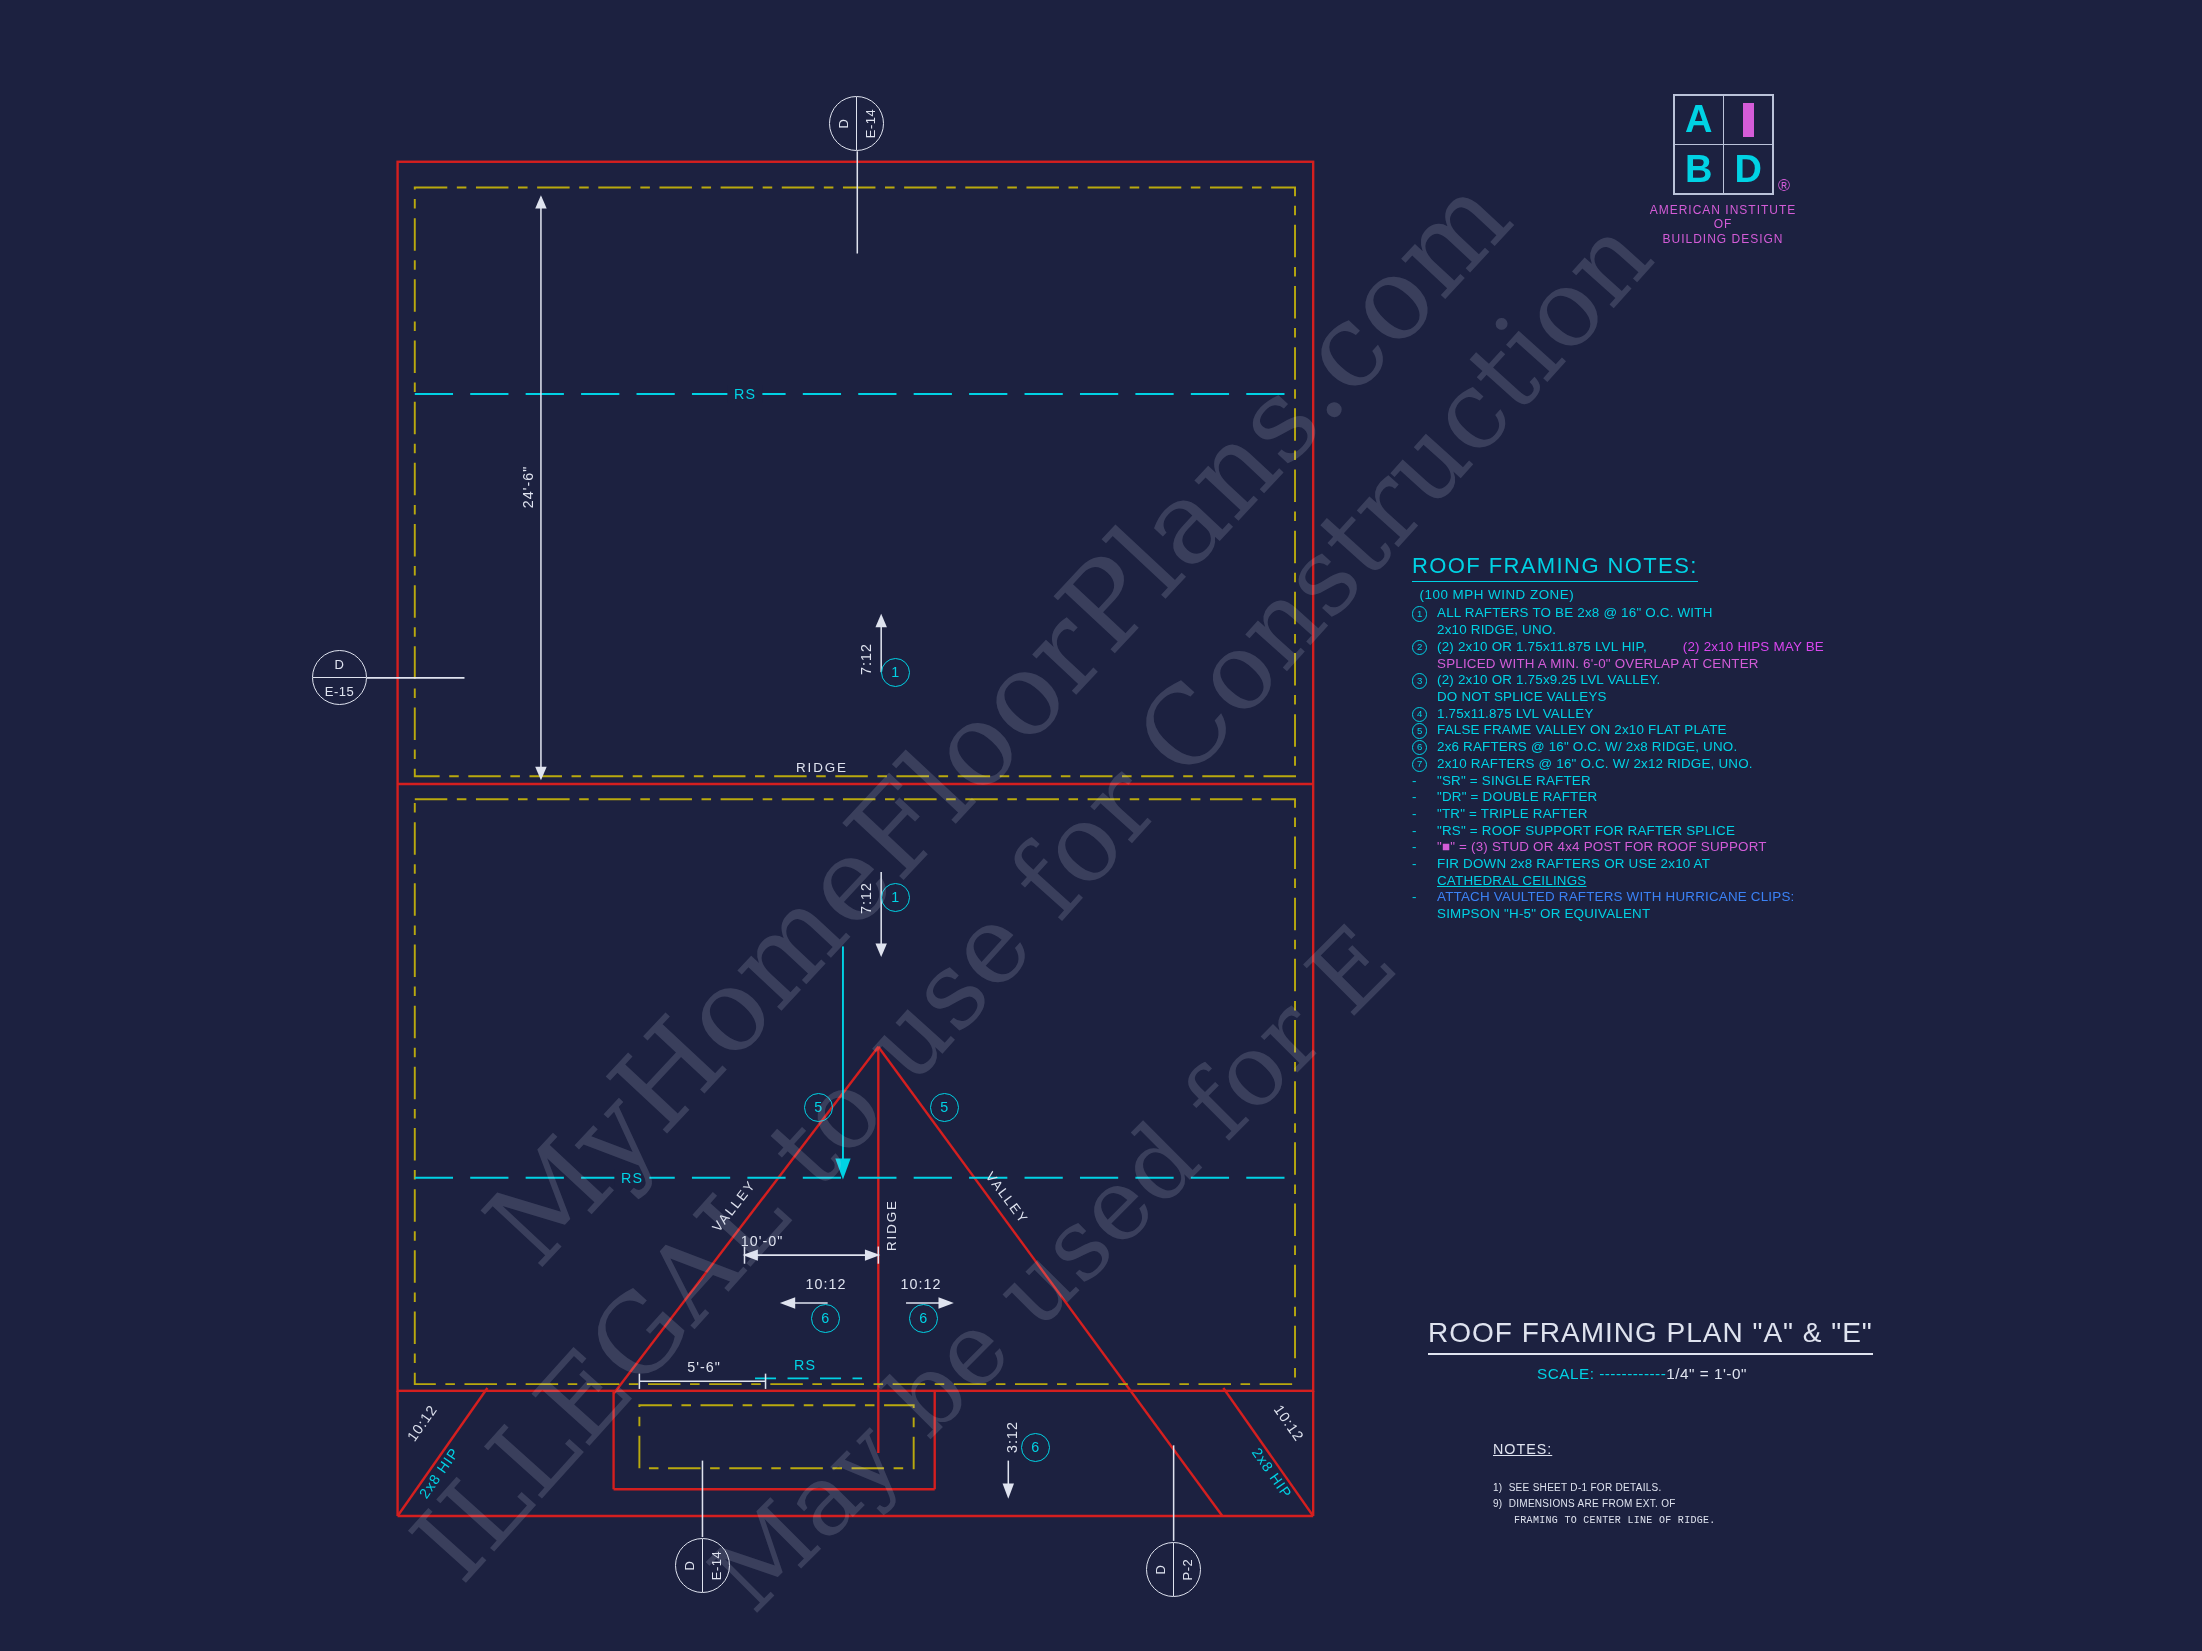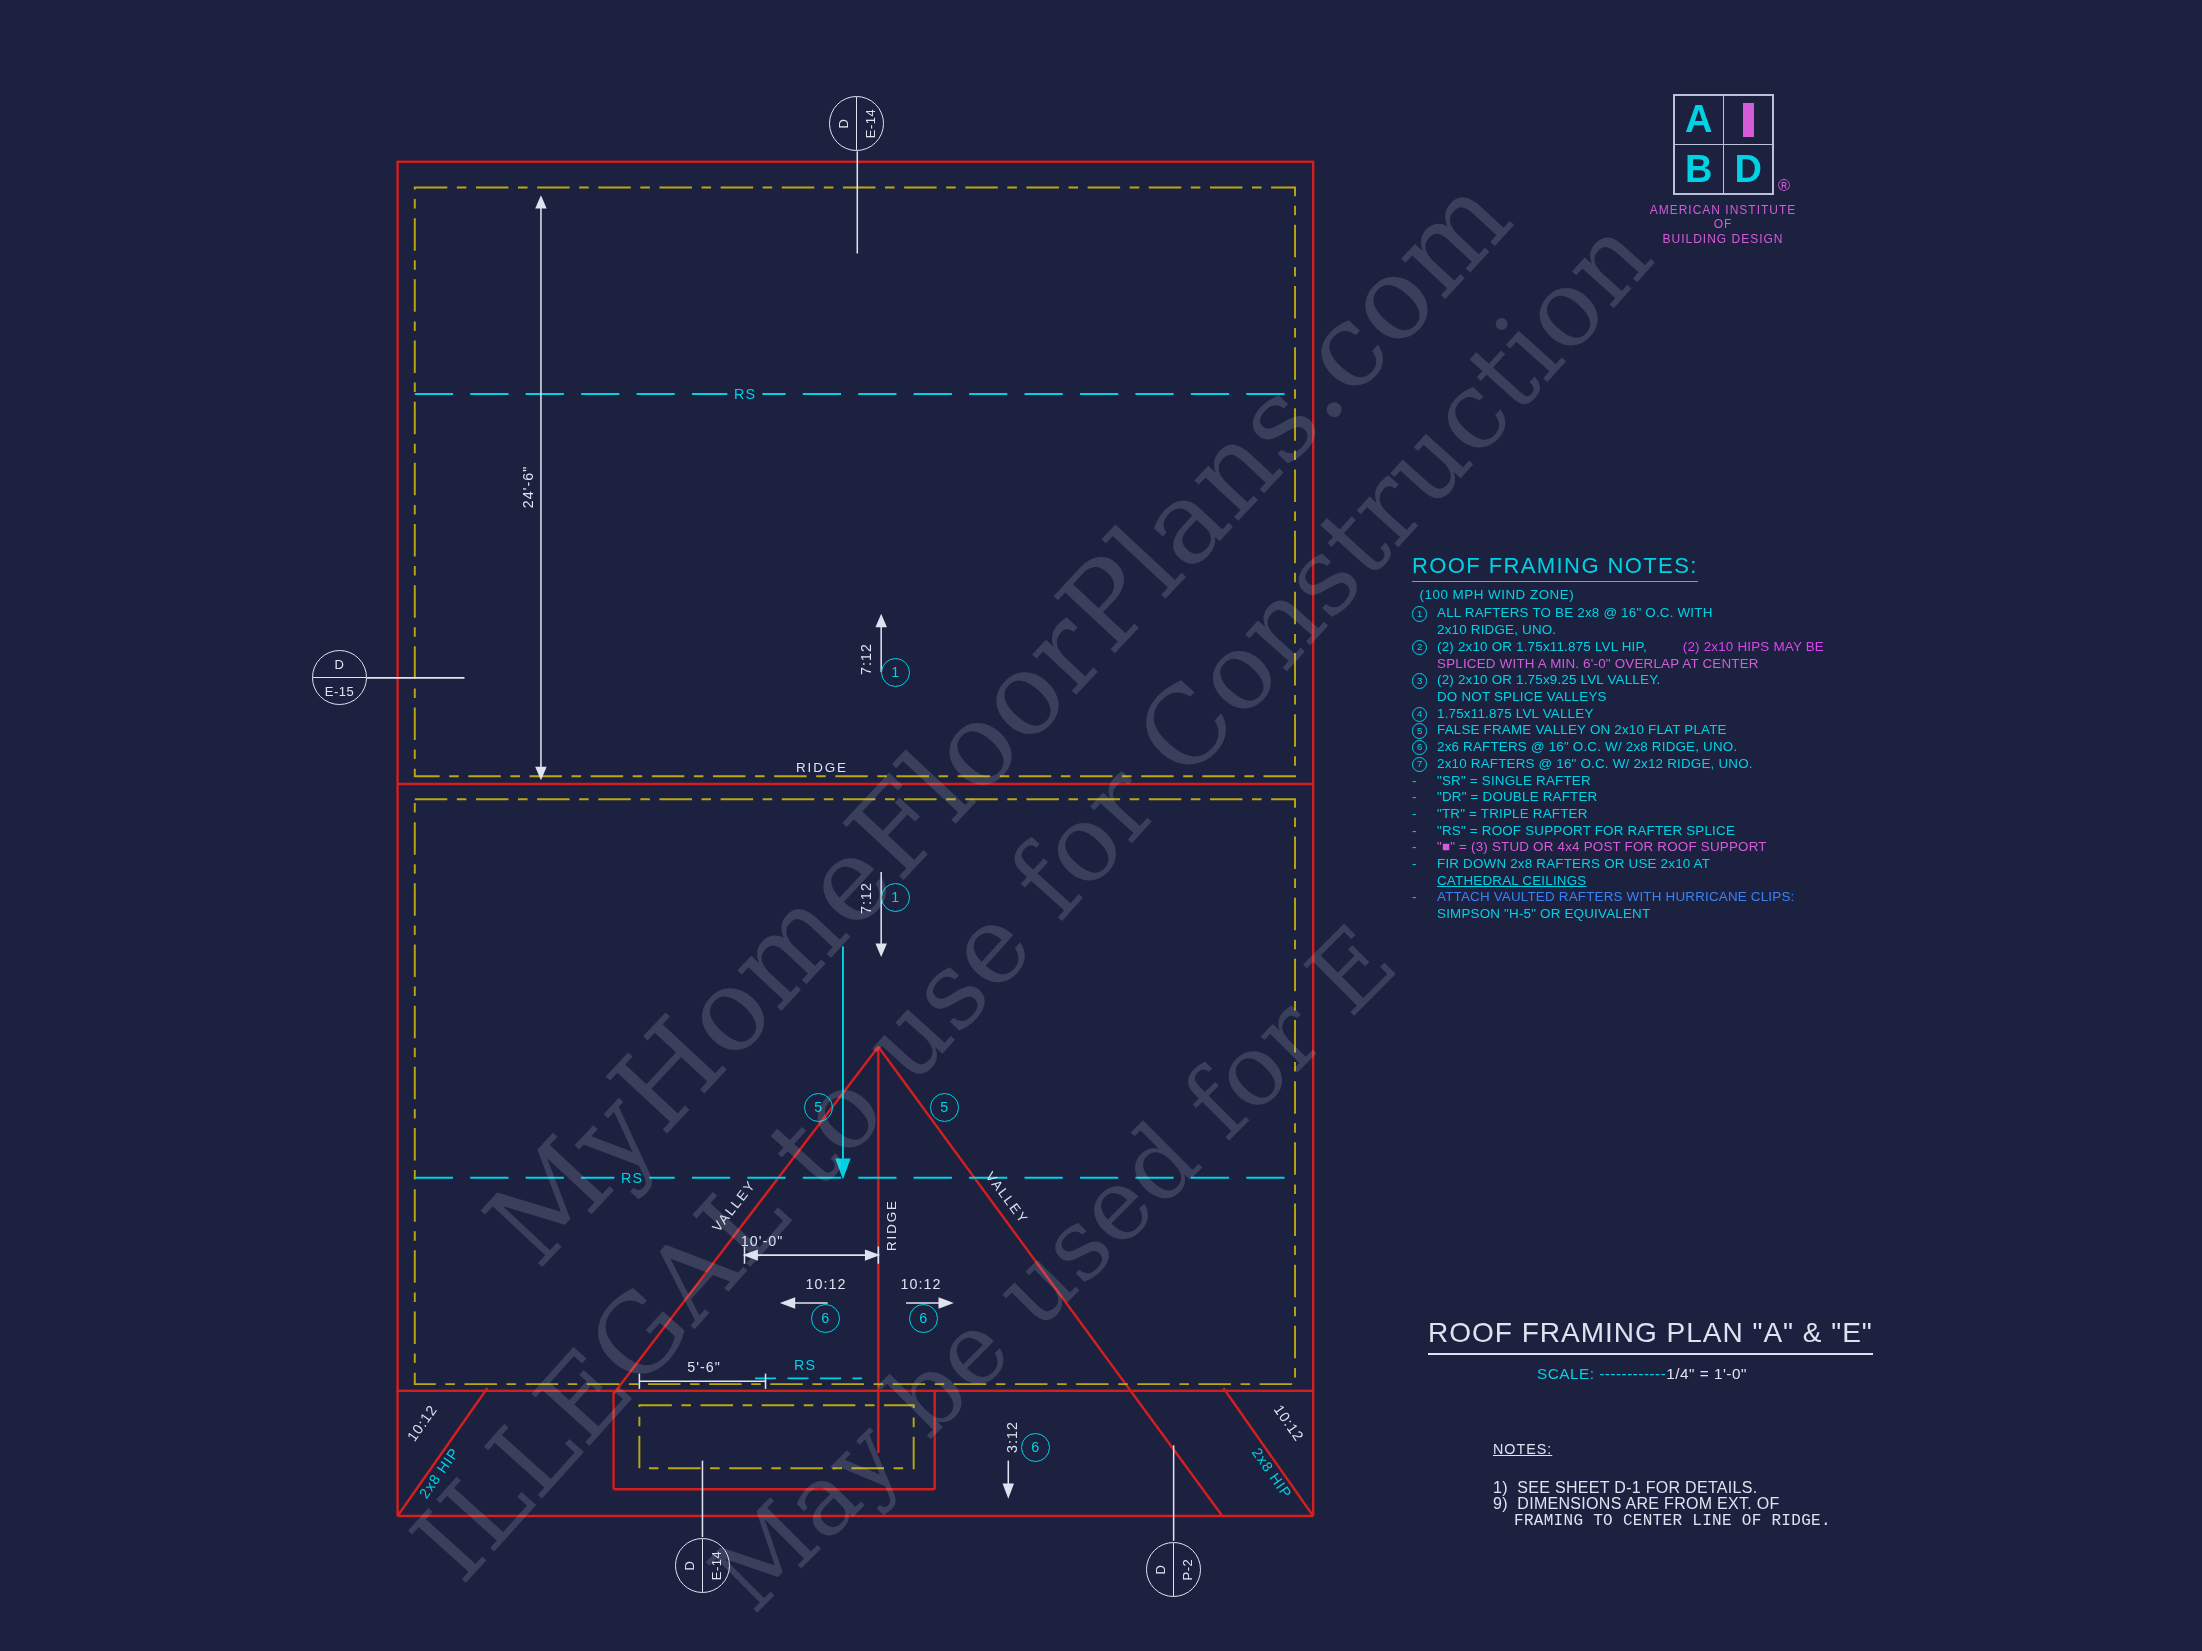--- a/index.html
+++ b/index.html
@@ -40,21 +40,21 @@
   .note-circ{width:15.3px;height:15.3px;border:1.4px solid var(--cyan);border-radius:50%;
      font-size:9.6px;display:flex;align-items:center;justify-content:center;margin-top:1px;}
   .note-body{flex:1;}
   
   .plantitle{position:absolute;left:1428px;top:1317px;color:var(--white);font-size:28px;
      letter-spacing:1px;border-bottom:2.4px solid var(--white);padding-bottom:3.8px;white-space:nowrap;z-index:30;}
   .planscale{position:absolute;left:1537px;top:1365px;font-size:15.3px;letter-spacing:0.5px;white-space:nowrap;z-index:30;}
   
   .sheetnotes{position:absolute;left:1493px;top:1441px;color:var(--white);z-index:30;}
   .sn-title{font-size:14.3px;text-decoration:underline;letter-spacing:1px;margin-bottom:23px;}
-  .sn-line{font-size:16px;line-height:16.3px;white-space:pre;letter-spacing:0.3px;}
+  .sn-line{font-size:10px;line-height:16.3px;white-space:pre;letter-spacing:0.3px;}
   .sn-indent{padding-left:21px;font-family:Liberation Mono, monospace;}
   
   .logo{position:absolute;left:1673px;top:94px;width:101px;height:101px;
      background:rgba(214,222,244,.85);padding:1.9px;display:grid;
      grid-template-columns:1fr 1fr;grid-template-rows:1fr 1fr;gap:1.9px;z-index:30;}
   .logo .cell{background:var(--bg);display:flex;align-items:center;justify-content:center;
      color:var(--cyan);font-size:38px;font-weight:bold;}
   .logo .bar{width:10.5px;height:34px;background:var(--magenta);}
   .reg{position:absolute;left:1778px;top:176px;color:var(--magenta);font-size:16.3px;z-index:30;}
   .org{position:absolute;left:1723px;top:203px;transform:translateX(-50%);text-align:center;

